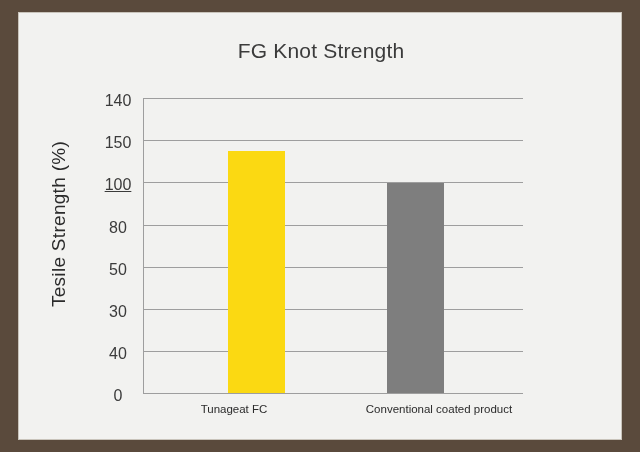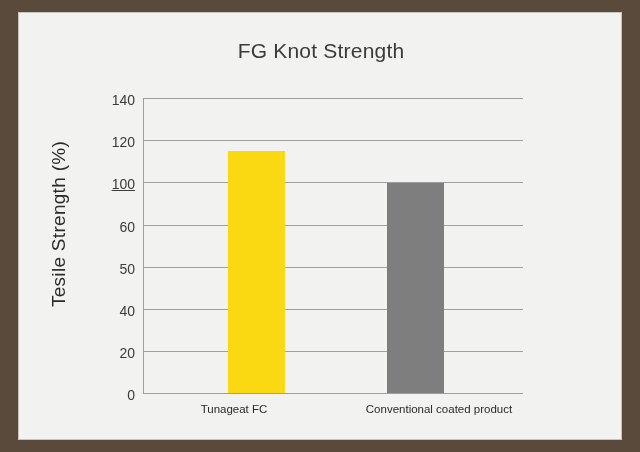--- a/index.html
+++ b/index.html
@@ -62,22 +62,22 @@
   .gridline {
     position: absolute;
     left: 124px;
     width: 380px;
     height: 1px;
     background: #9e9e9e;
   }
   .ytick-label {
     position: absolute;
     width: 34px;
-    text-align: right;
-    font-size: 14px;
+    text-align: center;
+    font-size: 16px;
     color: #3b3b3b;
     left: 82px;
   }
   #yaxis {
     position: absolute;
     left: 124px;
     top: 85px;
     width: 1px;
     height: 296px;
     background: #9e9e9e;
@@ -117,26 +117,26 @@
       <div class="gridline" style="top:169px;"></div>
       <div class="gridline" style="top:212px;"></div>
       <div class="gridline" style="top:254px;"></div>
       <div class="gridline" style="top:296px;"></div>
       <div class="gridline" style="top:338px;"></div>
       <div class="gridline" style="top:380px;"></div>
 
       <div id="yaxis"></div>
 
       <div class="ytick-label" style="top:79px;">140</div>
-      <div class="ytick-label" style="top:121px;">120</div>
+      <div class="ytick-label" style="top:121px;">150</div>
       <div class="ytick-label" style="top:163px;text-decoration:underline;">100</div>
-      <div class="ytick-label" style="top:206px;">60</div>
+      <div class="ytick-label" style="top:206px;">80</div>
       <div class="ytick-label" style="top:248px;">50</div>
-      <div class="ytick-label" style="top:290px;">40</div>
-      <div class="ytick-label" style="top:332px;">20</div>
+      <div class="ytick-label" style="top:290px;">30</div>
+      <div class="ytick-label" style="top:332px;">40</div>
       <div class="ytick-label" style="top:374px;">0</div>
 
       <div id="bars-layer">
         <div class="bar" id="bar-0" style="left: 85px; width: 57px; height: 242.321px; background: rgb(251, 217, 18);"></div>
         <div class="bar" id="bar-1" style="left: 244px; width: 57px; height: 209.661px; background: rgb(126, 126, 126);"></div>
       </div>
 
       <div class="xtick-label" style="left:300px; width:240px;">Conventional coated product</div>
       <div class="xtick-label" style="left:155px; width:120px;">Tunageat FC</div>
 

